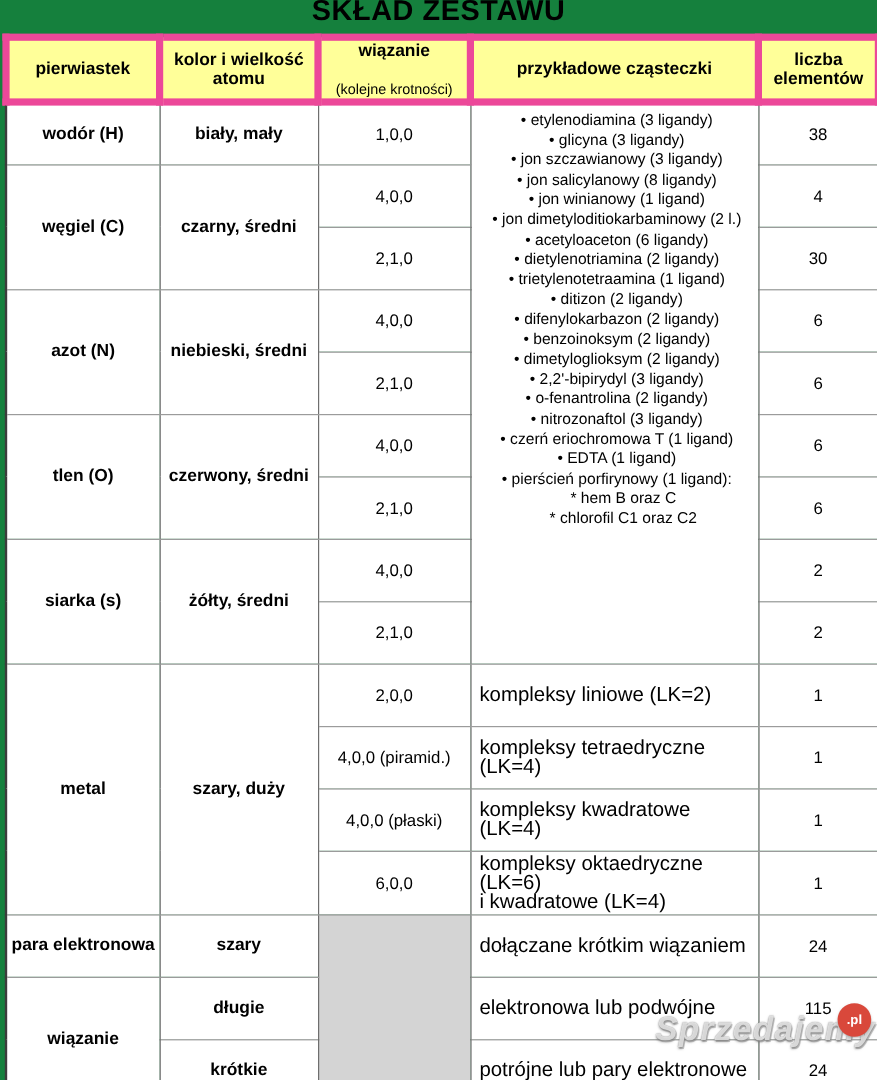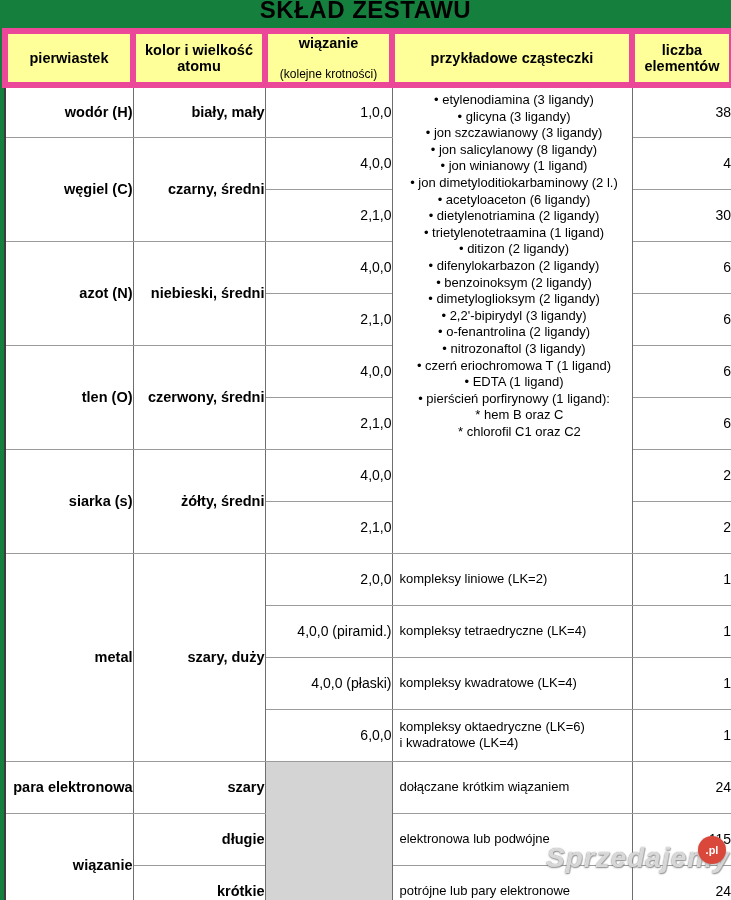--- a/index.html
+++ b/index.html
@@ -9,25 +9,25 @@
          font-size:24px;font-weight:bold;letter-spacing:.5px;}
   table.grid{position:absolute;left:2px;top:28px;width:727px;border-collapse:collapse;
              table-layout:fixed;border:2px solid #3c3c3c;}
   .grid thead tr{height:40px;}
   .grid tbody tr{height:52px;}
   .grid th{background:#ffff99;border:6px solid #ec4899;font-size:14.5px;
            font-weight:bold;padding:1px 2px;text-align:center;vertical-align:middle;}
   .grid th .sub{display:block;font-weight:normal;font-size:12px;margin-top:16px;}
   .grid td{border-top:1px solid #9b9b9b;border-bottom:1px solid #9b9b9b;
            border-left:1px solid #6e6e6e;border-right:1px solid #6e6e6e;
-           text-align:right;vertical-align:middle;font-size:14px;padding:0;background:#fff;}
+           text-align:center;vertical-align:middle;font-size:14px;padding:0;background:#fff;}
   .grid td.bold{font-weight:bold;font-size:14.5px;}
   .grid td.mols{vertical-align:top;text-align:center;padding:4px 2px 0 6px;}
   .mline{font-size:13px;line-height:16.6px;white-space:pre;}
-  .grid td.molcell{text-align:left;padding:2px 2px 2px 7px;font-size:13px;
+  .grid td.molcell{text-align:left;padding:2px 2px 2px 7px;font-size:17px;
                    line-height:16px;white-space:pre-line;}
   .grid td.graycell{background:#d4d4d4;}
   .watermark{position:absolute;left:546px;top:842px;z-index:5;}
   .wm-text{font-size:28px;font-weight:bold;font-style:italic;letter-spacing:1px;
            color:rgba(255,255,255,0.72);
            text-shadow:0 1px 2px rgba(110,110,110,0.6),0 0 1px rgba(90,90,90,0.8),1px 1px 0 rgba(160,160,160,0.5);}
   .wm-badge{position:absolute;left:152px;top:-6px;width:28px;height:28px;border-radius:50%;
             background:#d9483b;color:#ffffff;font-size:11px;font-weight:bold;font-style:normal;
             display:flex;align-items:center;justify-content:center;
             box-shadow:0 1px 2px rgba(120,120,120,0.5);}

